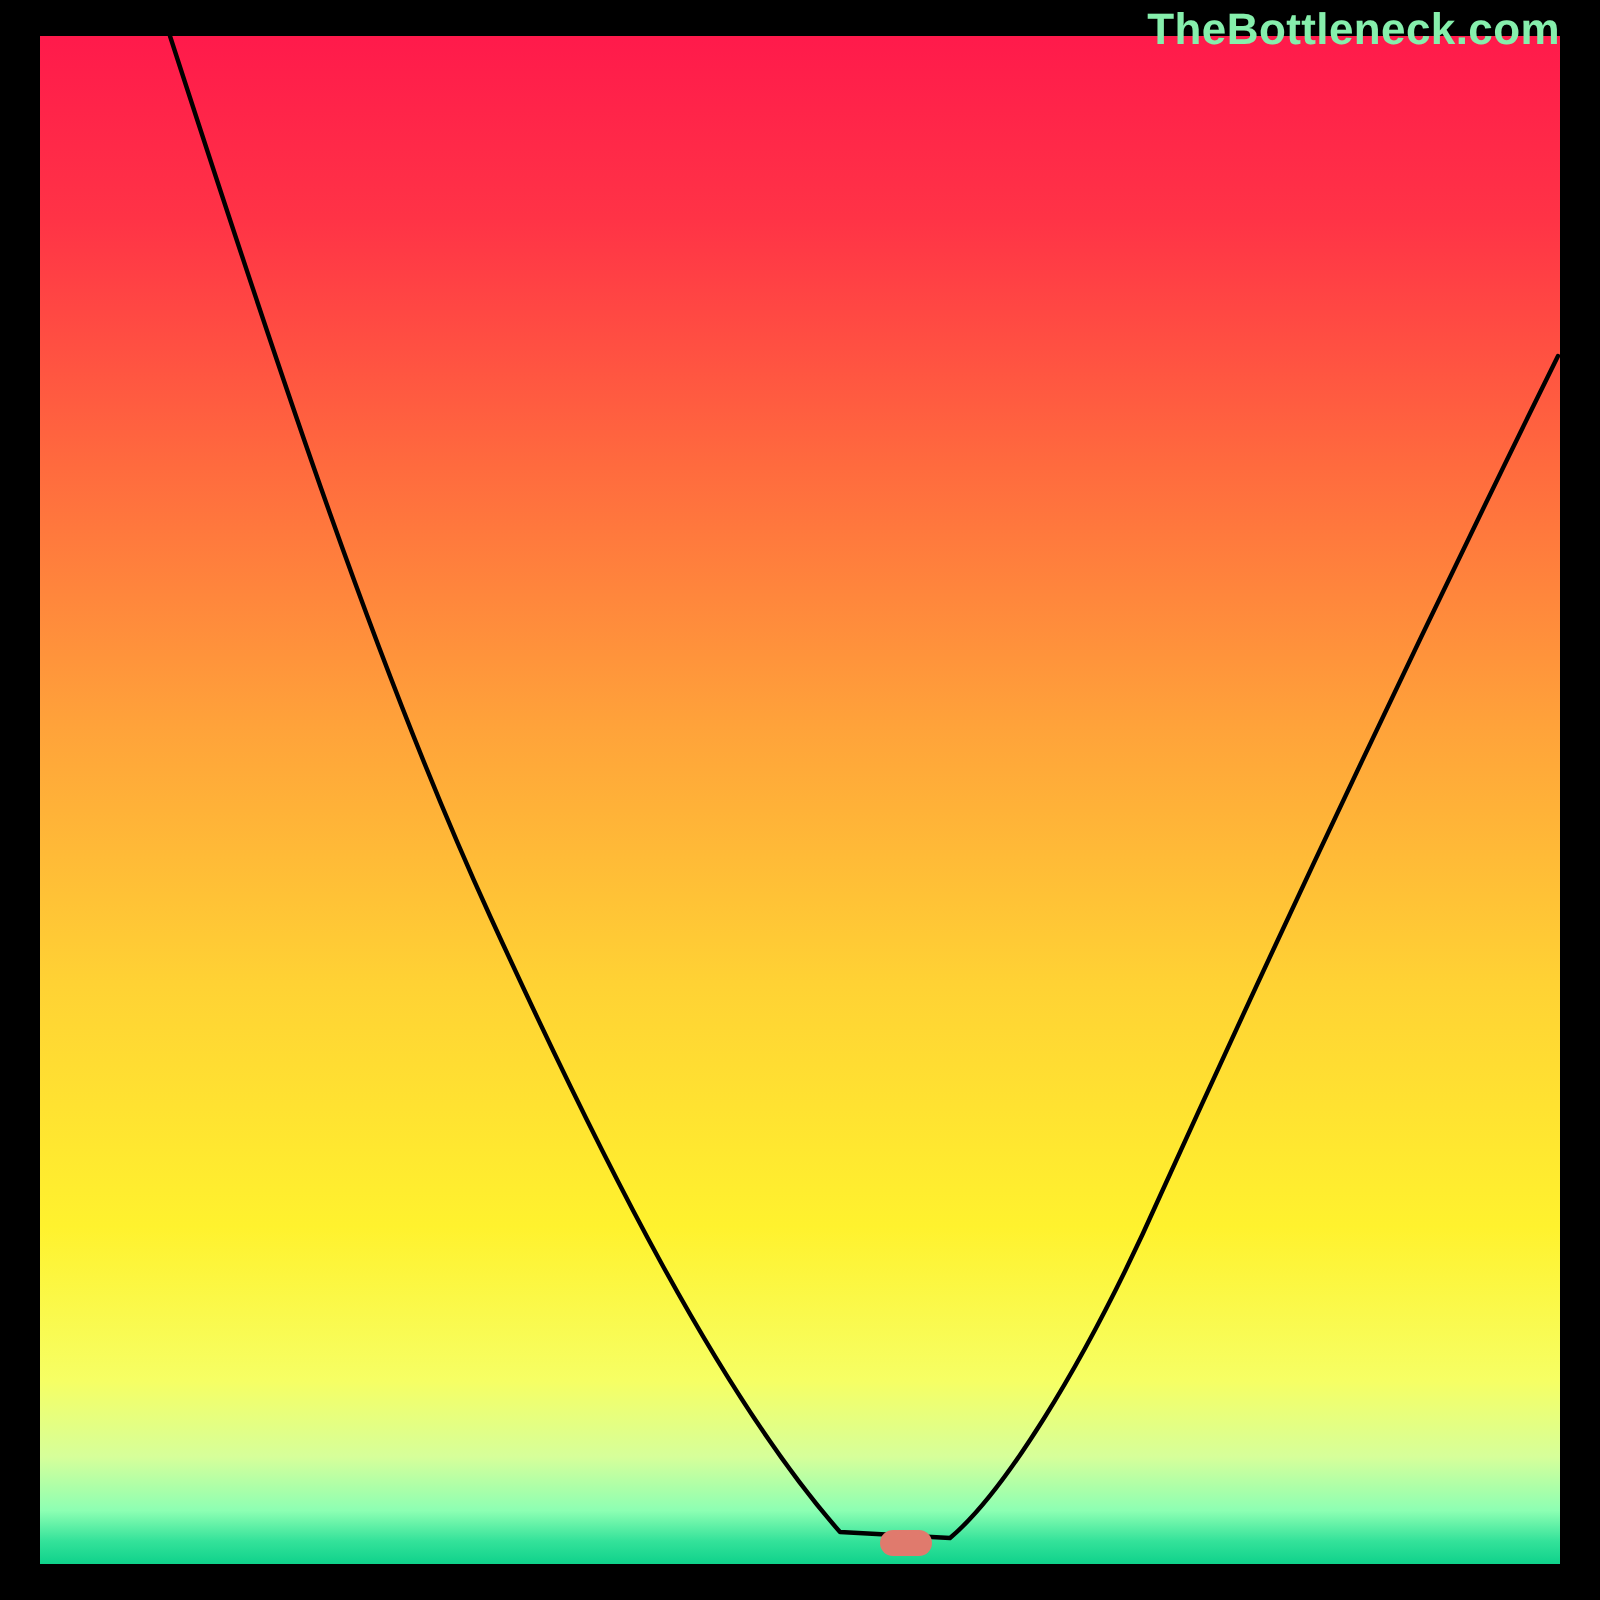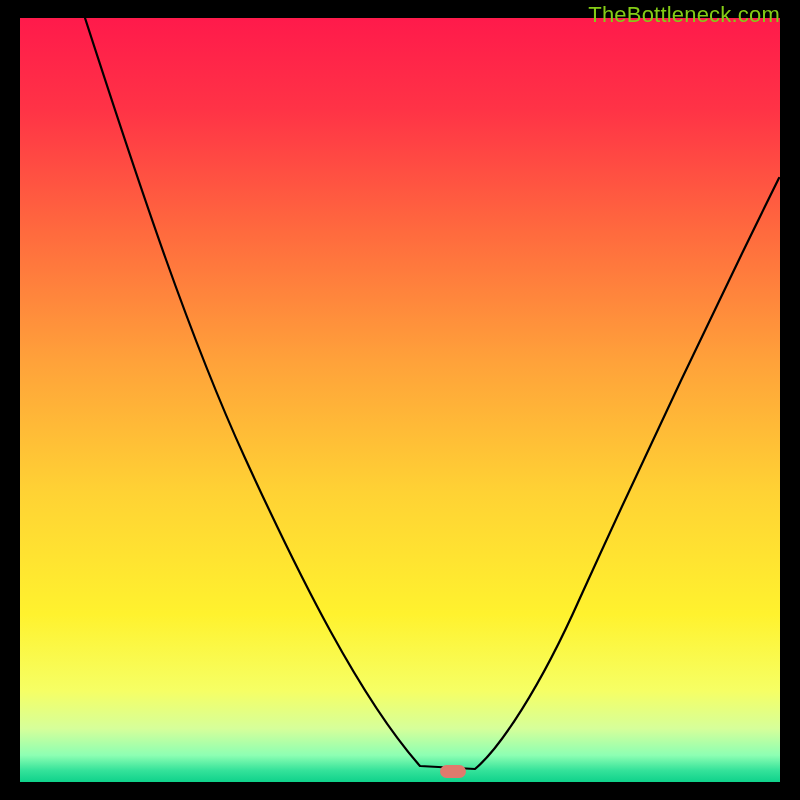--- a/index.html
+++ b/index.html
@@ -15,22 +15,22 @@
     width: 800px;
     height: 800px;
     background: #000;
   }
   .watermark {
     position: absolute;
     top: 2px;
     right: 20px;
     font-family: Arial, Helvetica, sans-serif;
     font-size: 22px;
-    font-weight: 400;
-    color: #84cc16;
+    font-weight: 700;
+    color: #86efac;
     z-index: 10;
     letter-spacing: 0.2px;
   }
   .plot-area {
     position: absolute;
     left: 20px;
     top: 18px;
     width: 760px;
     height: 764px;
   }

